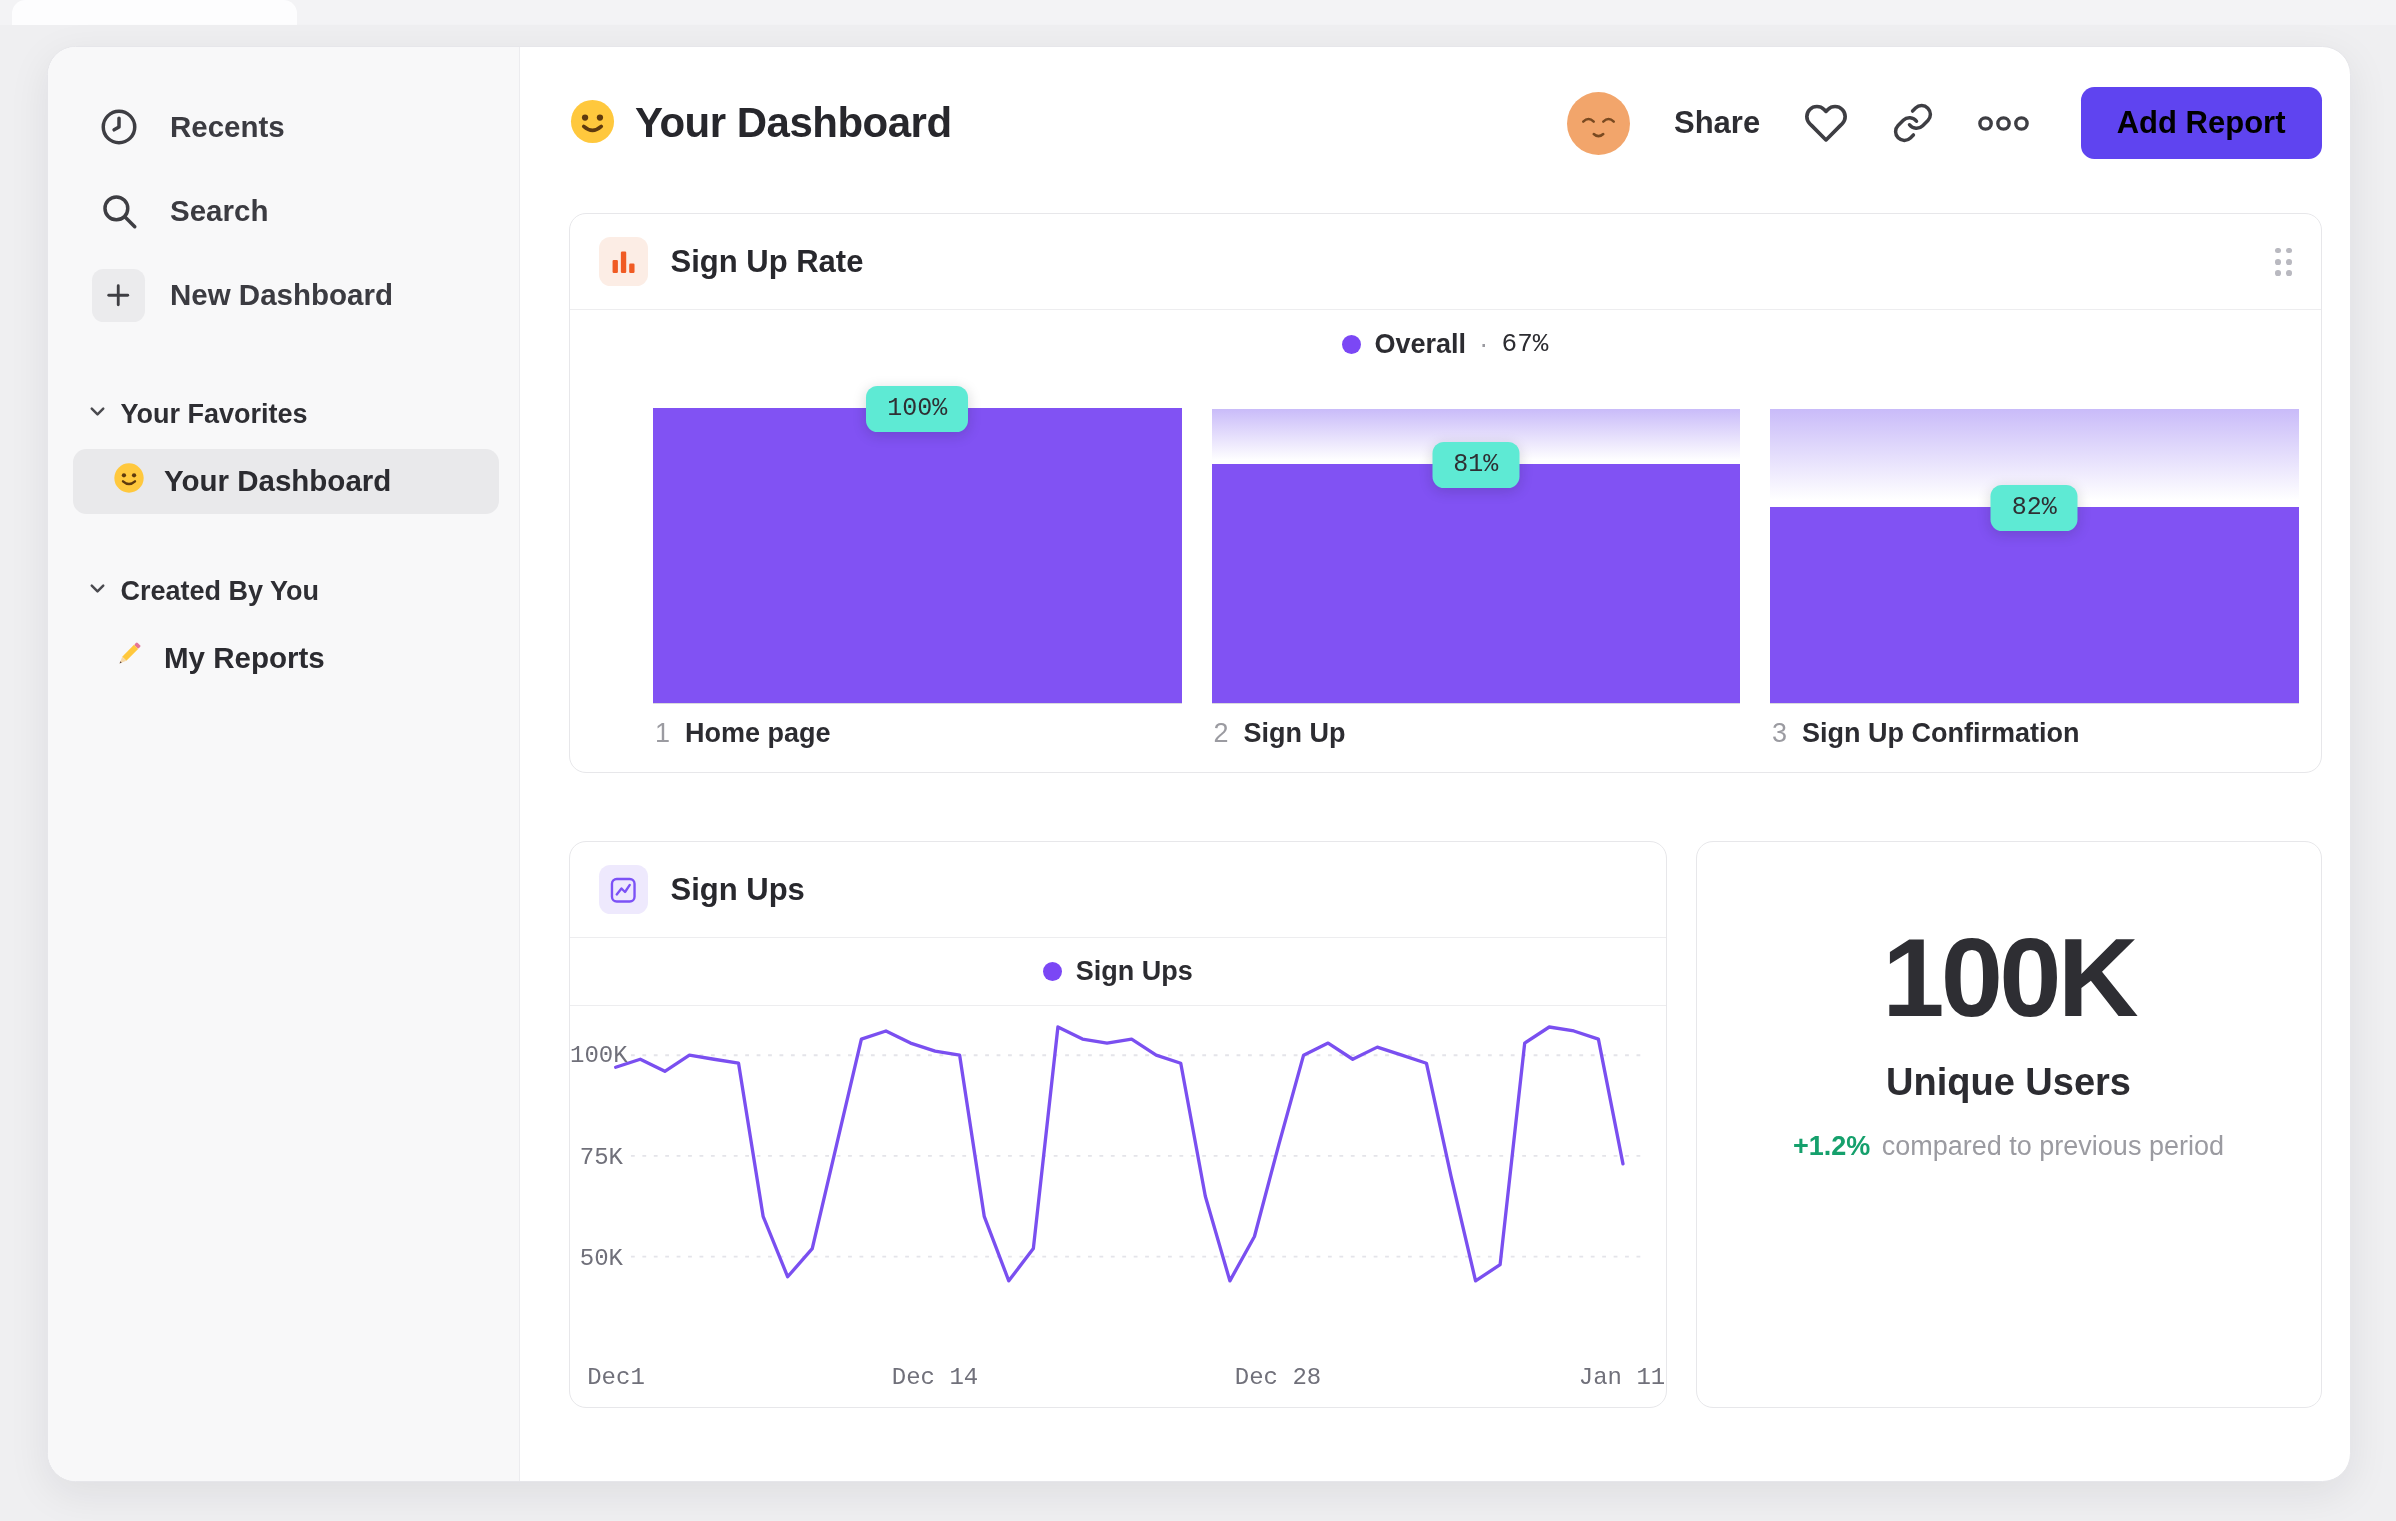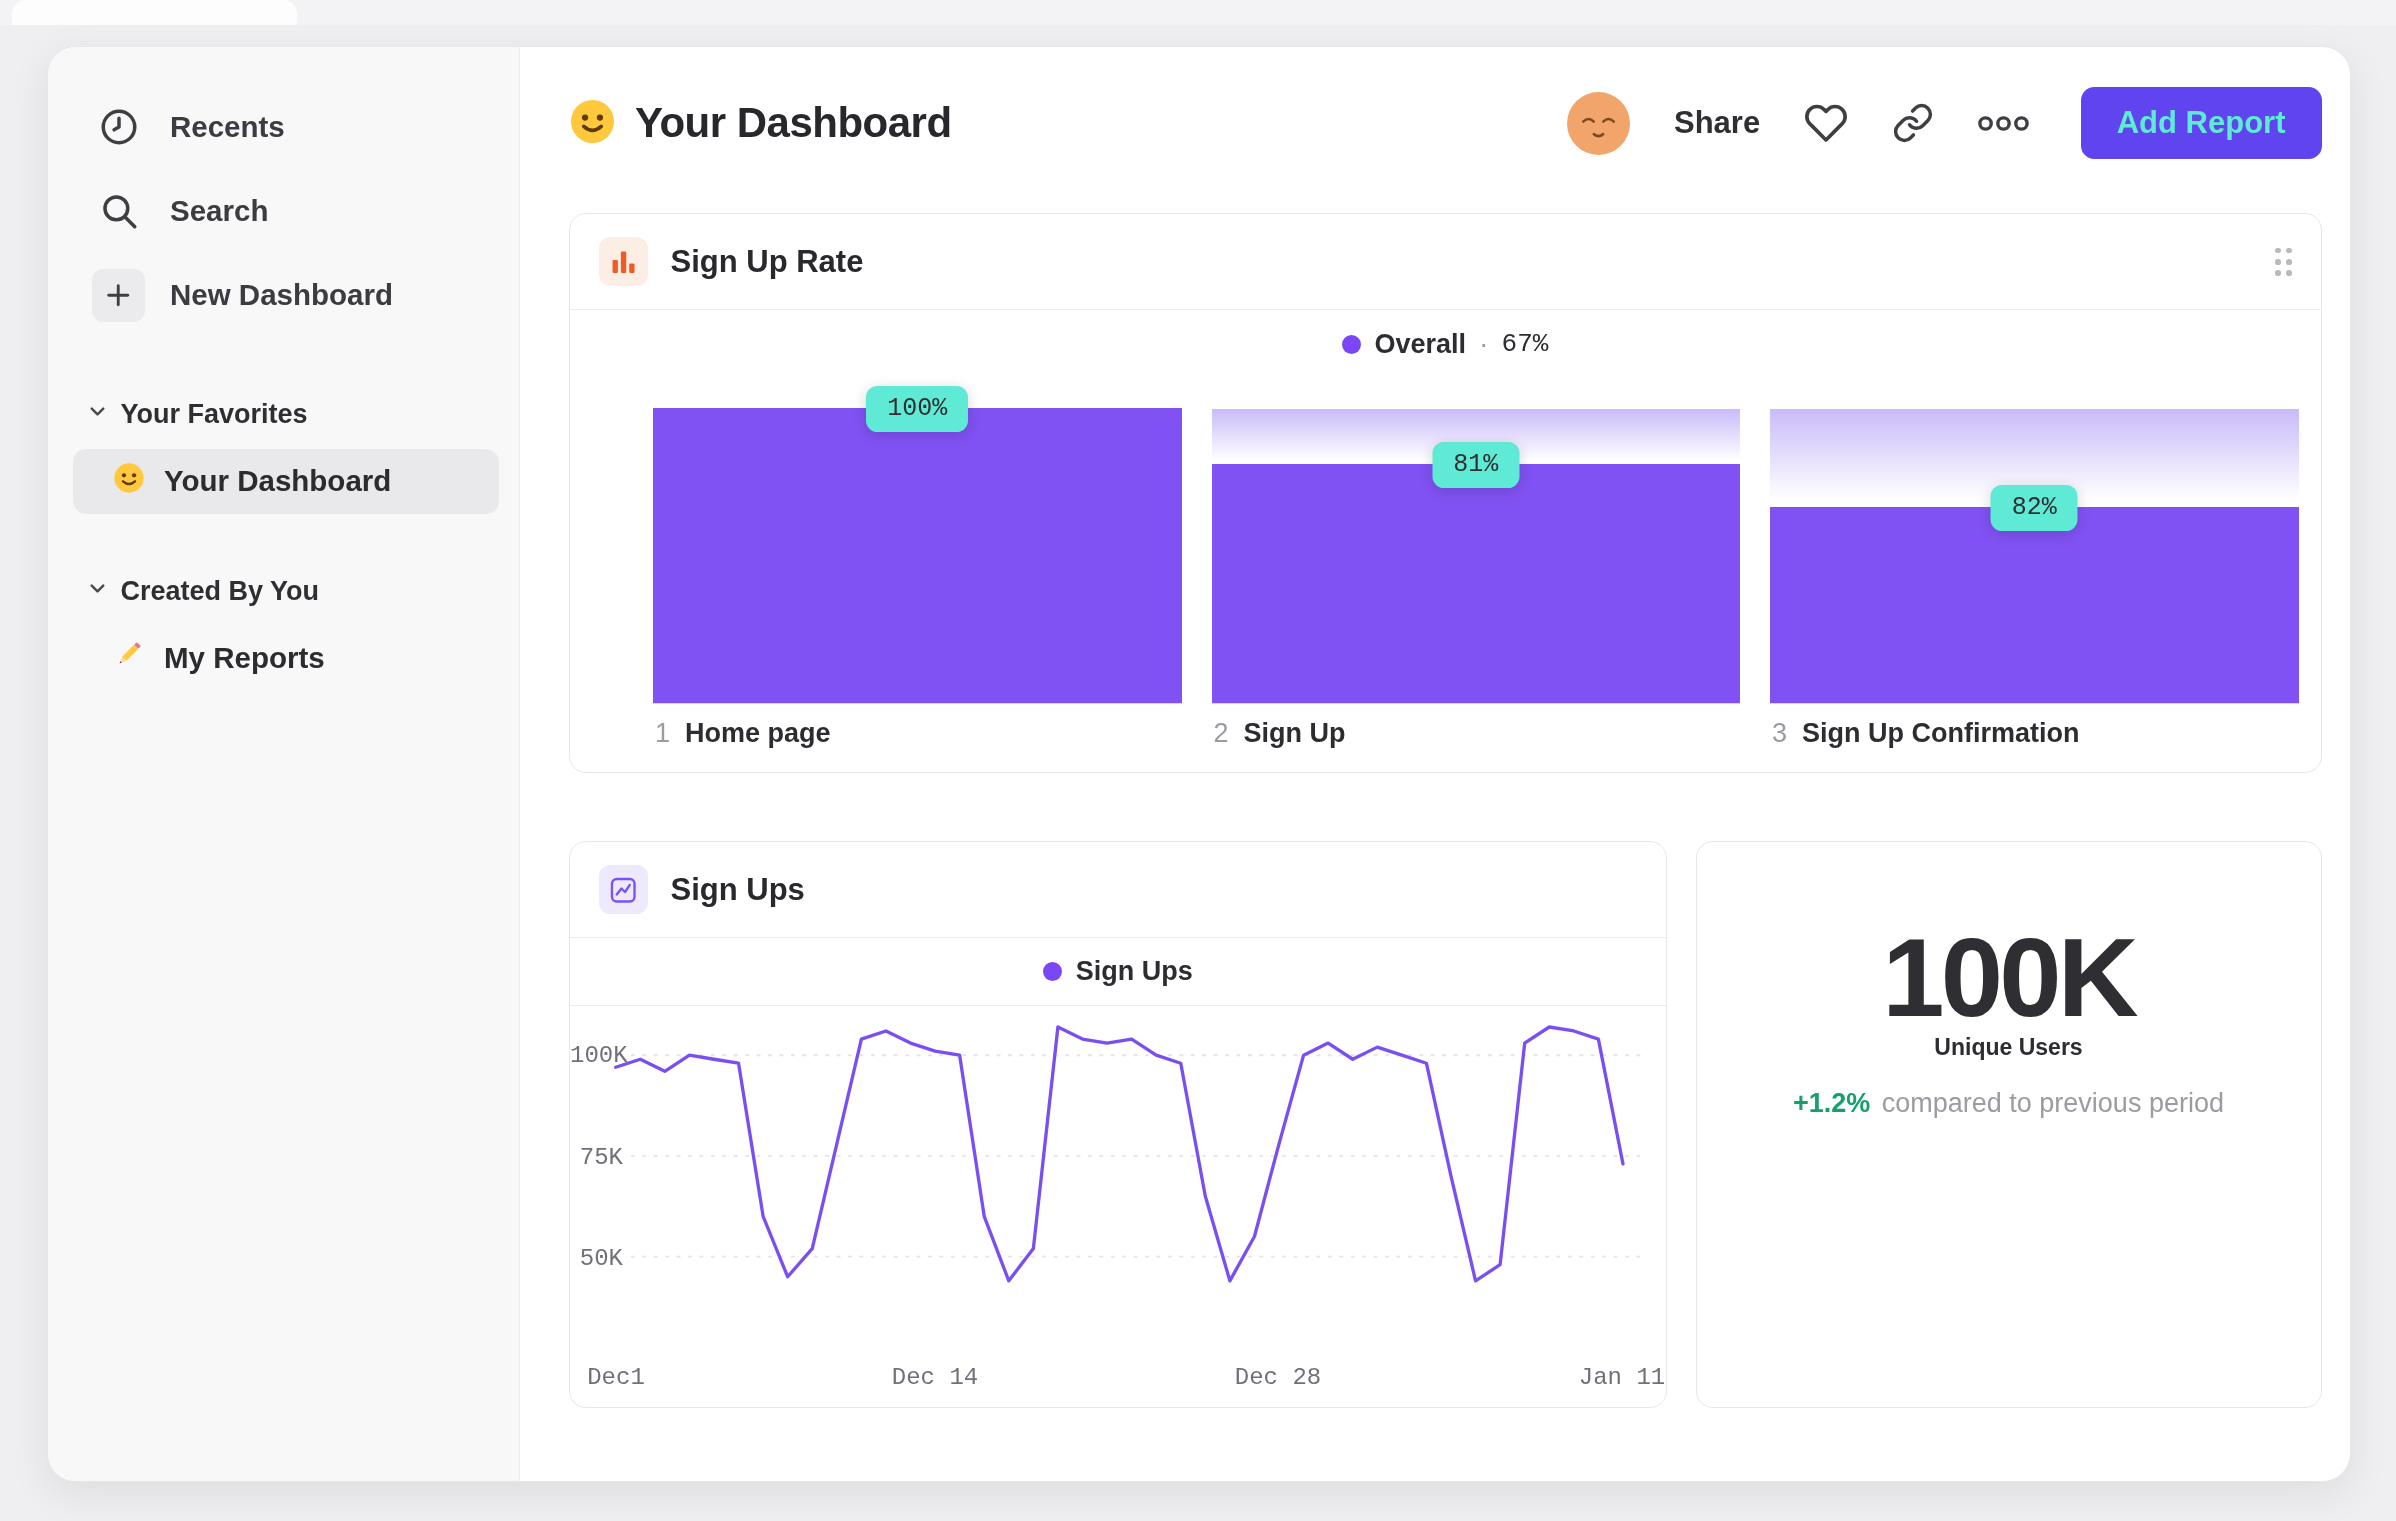--- a/index.html
+++ b/index.html
@@ -28,21 +28,21 @@
   .sub-item.selected { background:#E9E9EB; }
 
   
   .main { flex:1; position:relative; padding:0 28.5px 0 49px; }
   .main-header { height:152px; display:flex; align-items:center; justify-content:space-between; }
   .title-wrap { display:flex; align-items:center; gap:19px; }
   .page-title { font-size:42px; font-weight:700; letter-spacing:-0.5px; color:#27272C; }
   .header-actions { display:flex; align-items:center; gap:44px; }
   .share-label { font-size:31px; font-weight:600; color:#2E2E33; cursor:pointer; }
   .icon-btn { display:flex; align-items:center; cursor:pointer; }
-  .add-report-btn { height:72px; padding:0 36px; background:#5F44F0; color:#5eead4; font-size:31px;
+  .add-report-btn { height:72px; padding:0 36px; background:#5F44F0; color:#000000; font-size:31px;
                     font-weight:600; border:none; border-radius:13.3px; display:flex; align-items:center;
                     cursor:pointer; font-family:inherit; margin-left:7.6px; }
 
   
   .card { background:#fff; border:1.4px solid #E7E7EA; border-radius:17px; position:relative; }
   .card-header { height:96px; display:flex; align-items:center; gap:23px; padding:0 28.5px;
                  border-bottom:1.4px solid #EDEDEF; }
   .card-header.no-divider { border-bottom:none; }
   .card-icon { width:49px; height:49px; border-radius:11.4px; display:flex; align-items:center;
                justify-content:center; flex-shrink:0; }
@@ -84,21 +84,21 @@
   .line-svg { position:absolute; inset:0; width:100%; height:100%; }
   .y-label { position:absolute; left:0; width:53px; text-align:right; font-size:24px; color:#70707A;
              transform:translateY(-50%); }
   .x-label { position:absolute; top:358px; transform:translateX(-50%); font-size:24px; color:#70707A;
              white-space:nowrap; }
 
   
   .metric-card { flex:1; height:567px; }
   .metric-value { text-align:center; margin-top:80px; font-size:112px; font-weight:700;
                   letter-spacing:-3.8px; color:#2E2E33; line-height:1; }
-  .metric-label { text-align:center; font-size:23px; font-weight:700; color:#2C2C31; }
+  .metric-label { text-align:center; margin-top:27px; font-size:38px; font-weight:700; color:#2C2C31; }
   .metric-delta-row { display:flex; justify-content:center; align-items:baseline; gap:11.4px;
                       margin-top:27px; font-size:27px; }
   .delta-value { color:#15A06C; font-weight:700;text-align:center; }
   .delta-note { color:#9B9BA1; }
 </style>
 </head>
 <body>
 
 <div class="top-strip"></div>
 <div class="top-tab"></div>

